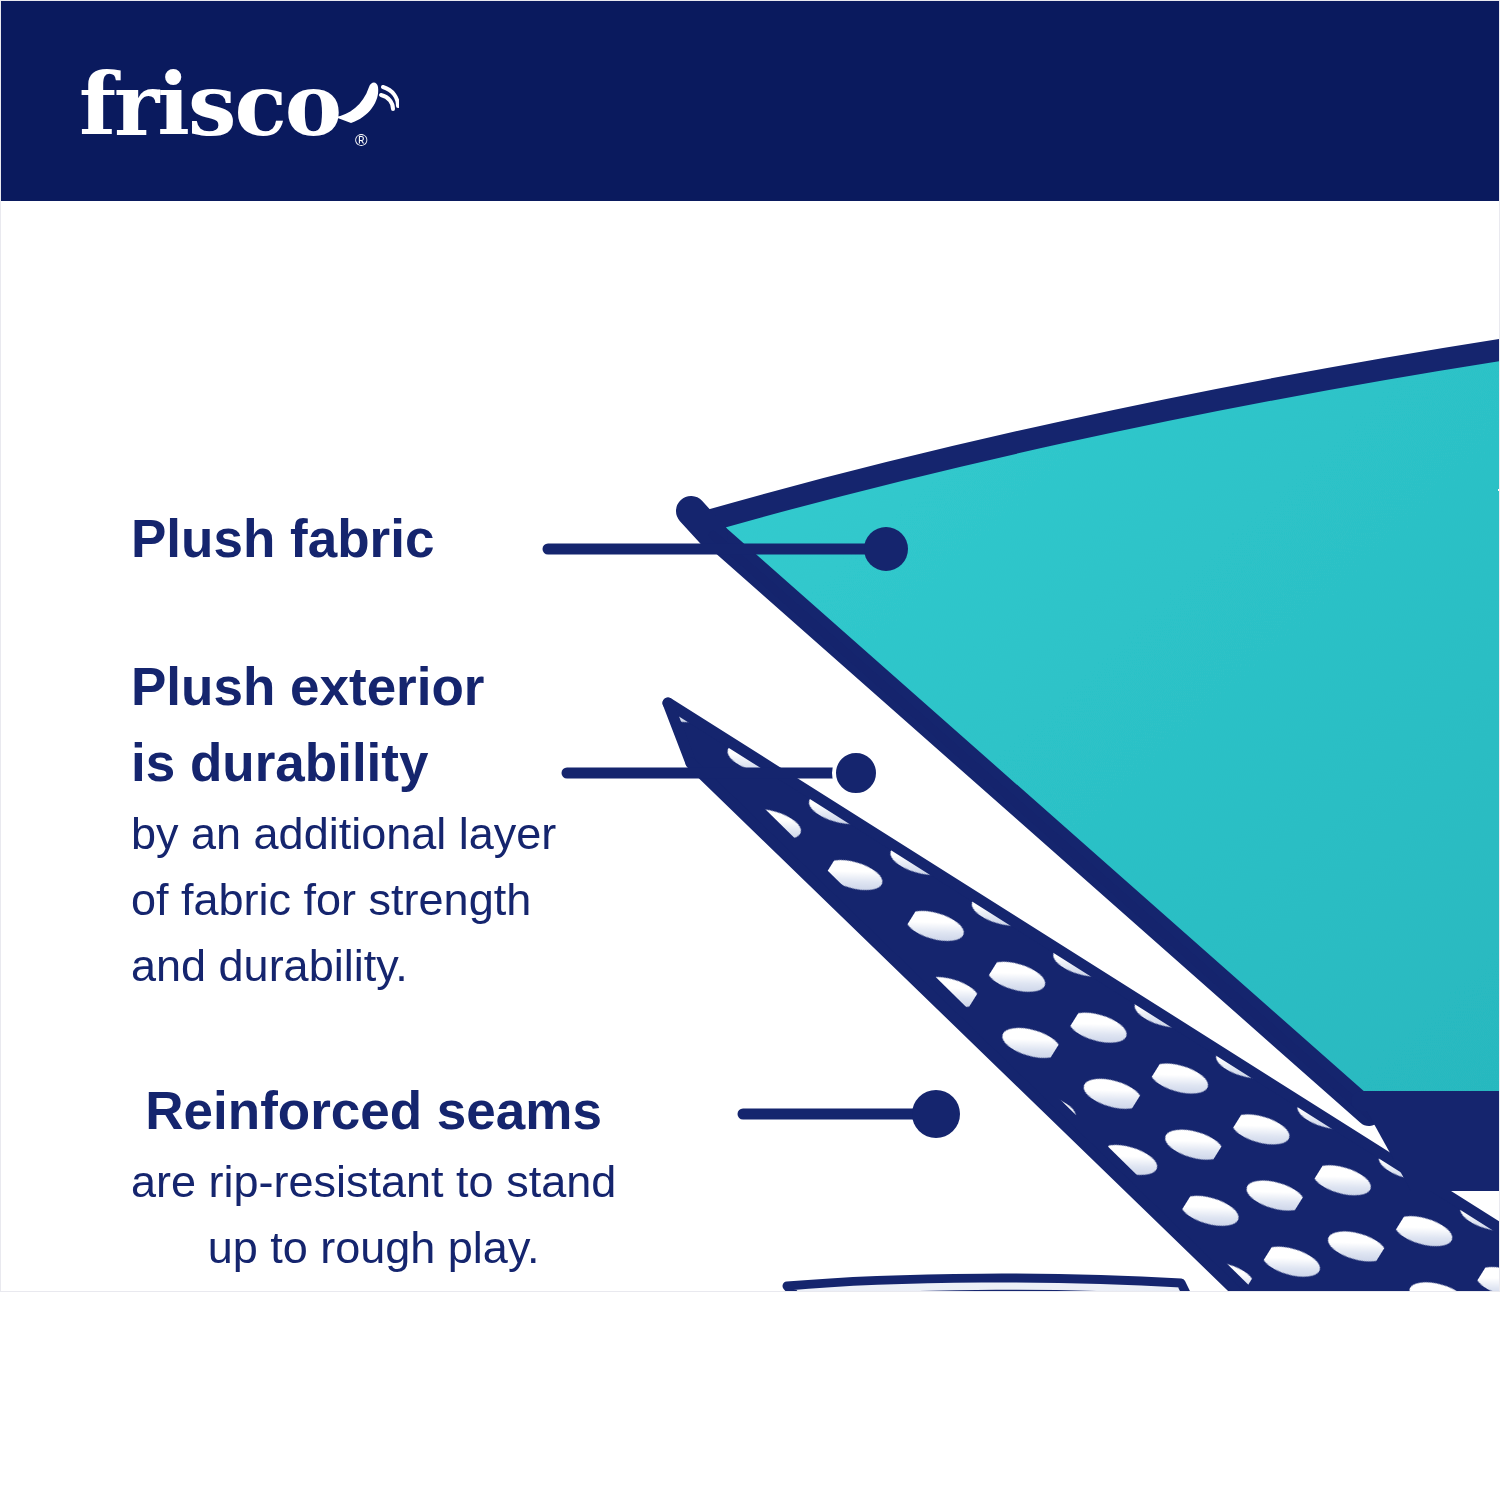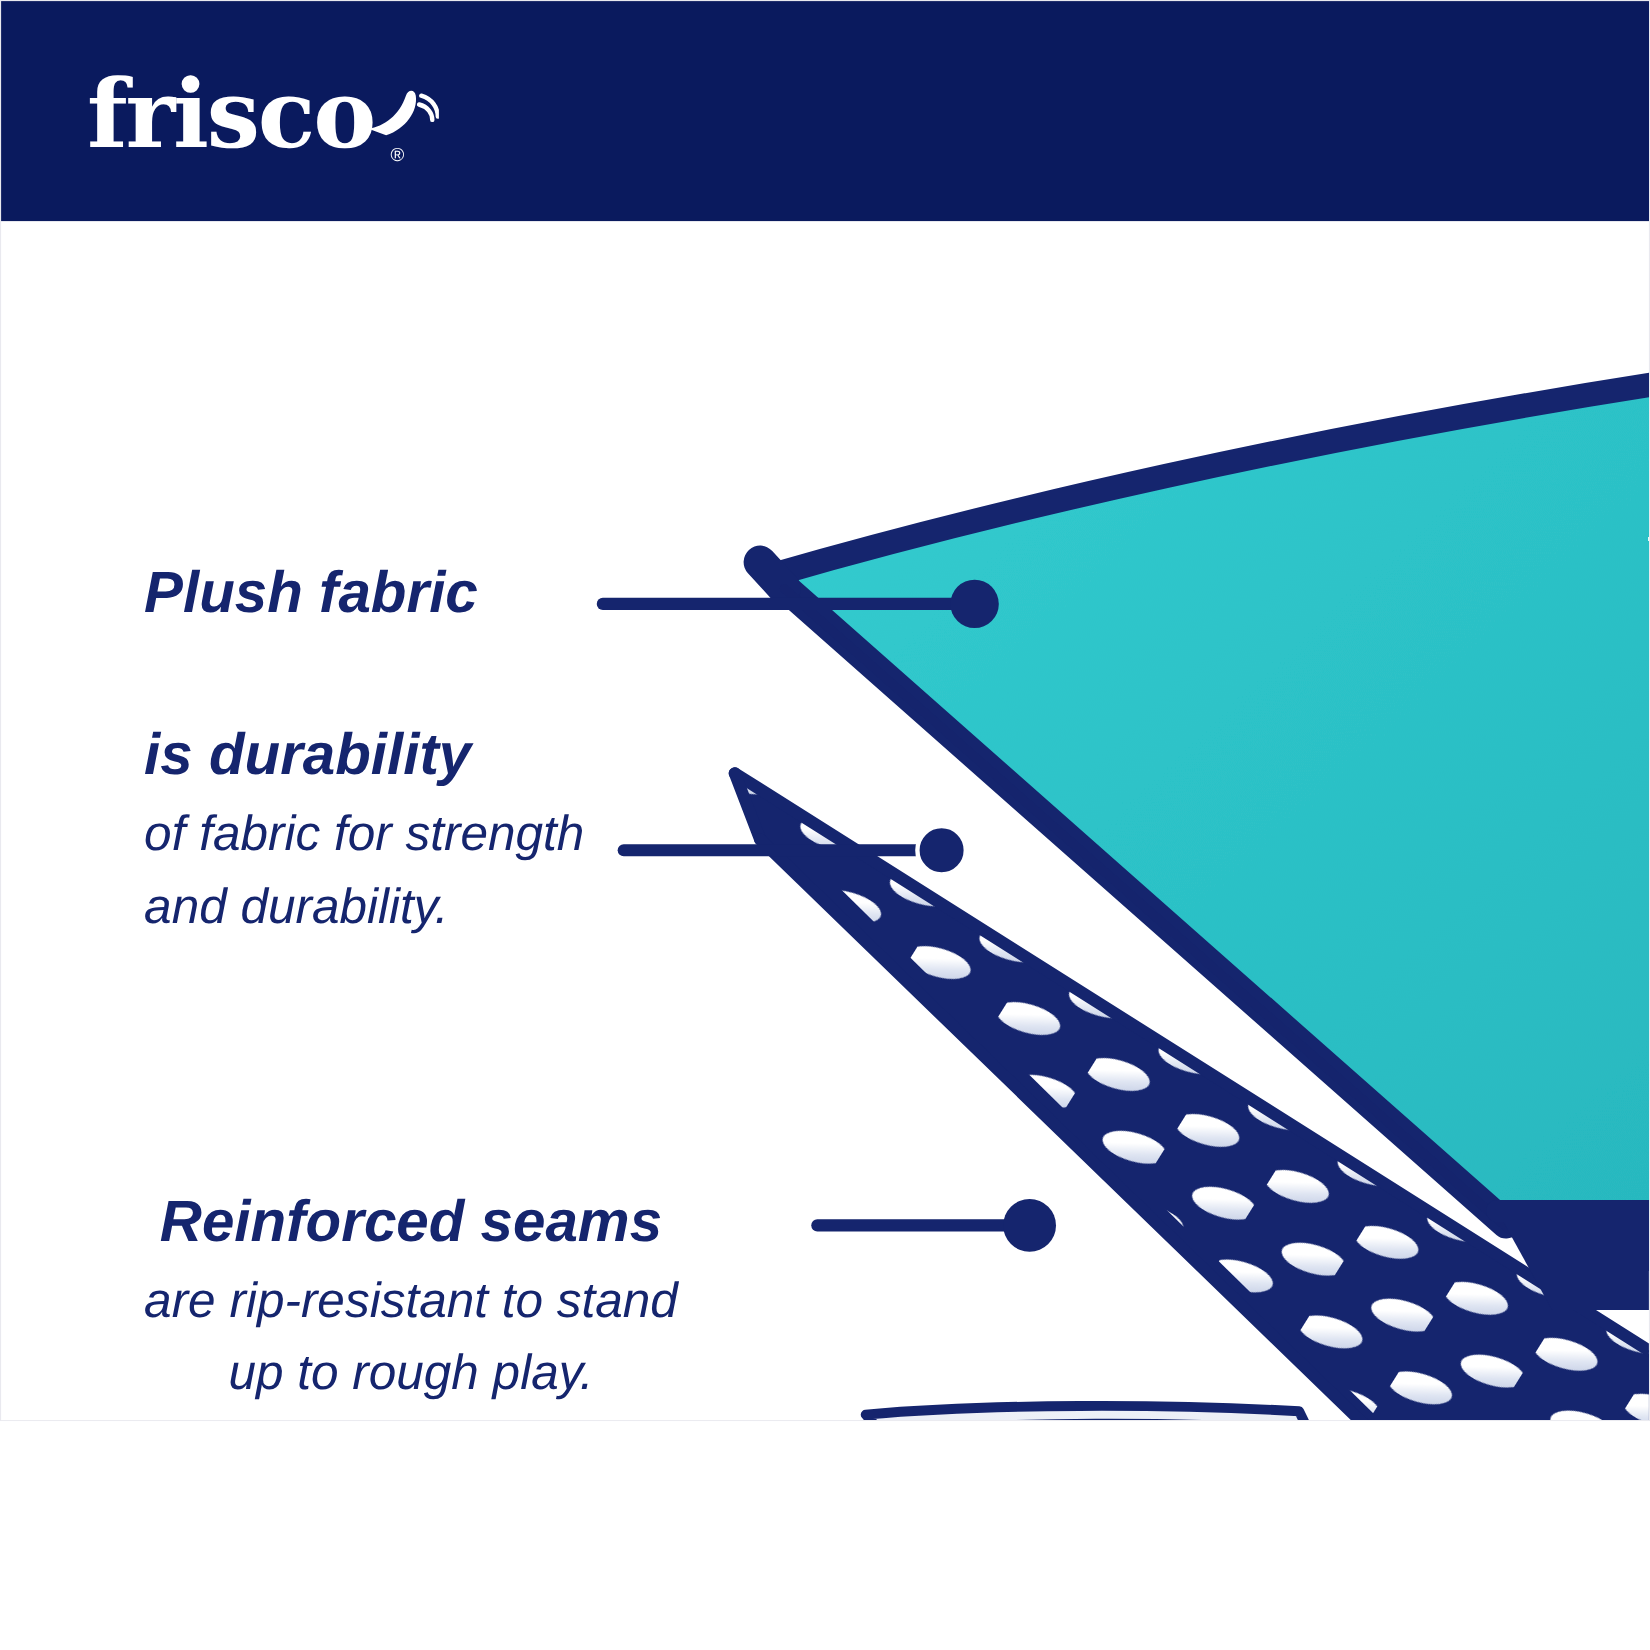--- a/index.html
+++ b/index.html
@@ -87,21 +87,20 @@
   #illustration svg {
     display: block;
     width: 1500px;
     height: 1300px;
   }
 
   
   .anno {
     position: absolute;
     color: #132b6b;
-    font-style: italic;
   }
   .anno .head {
     font-family: "Liberation Sans", sans-serif;
     font-weight: 700;
     font-size: 53px;
     line-height: 76px;
     color: #15256e;
     white-space: nowrap;
   }
   .anno .body {
@@ -248,21 +247,23 @@
         <circle cx="935" cy="913" r="24" fill="#15256e"></circle>
       </g>
     </svg>
   </div>
 
   <div class="anno" id="anno-plush-fabric">
     <div class="head">Plush fabric</div>
   </div>
 
   <div class="anno" id="anno-plush-exterior">
+    <div class="head">Plush exterior</div>
     <div class="head">is durability</div>
+    <div class="body">by an additional layer</div>
     <div class="body">of fabric for strength</div>
     <div class="body">and durability.</div>
   </div>
 
   <div class="anno" id="anno-reinf-seams">
     <div class="head">Reinforced seams</div>
     <div class="body">are rip-resistant to stand</div>
     <div class="body">up to rough play.</div>
   </div>
 

